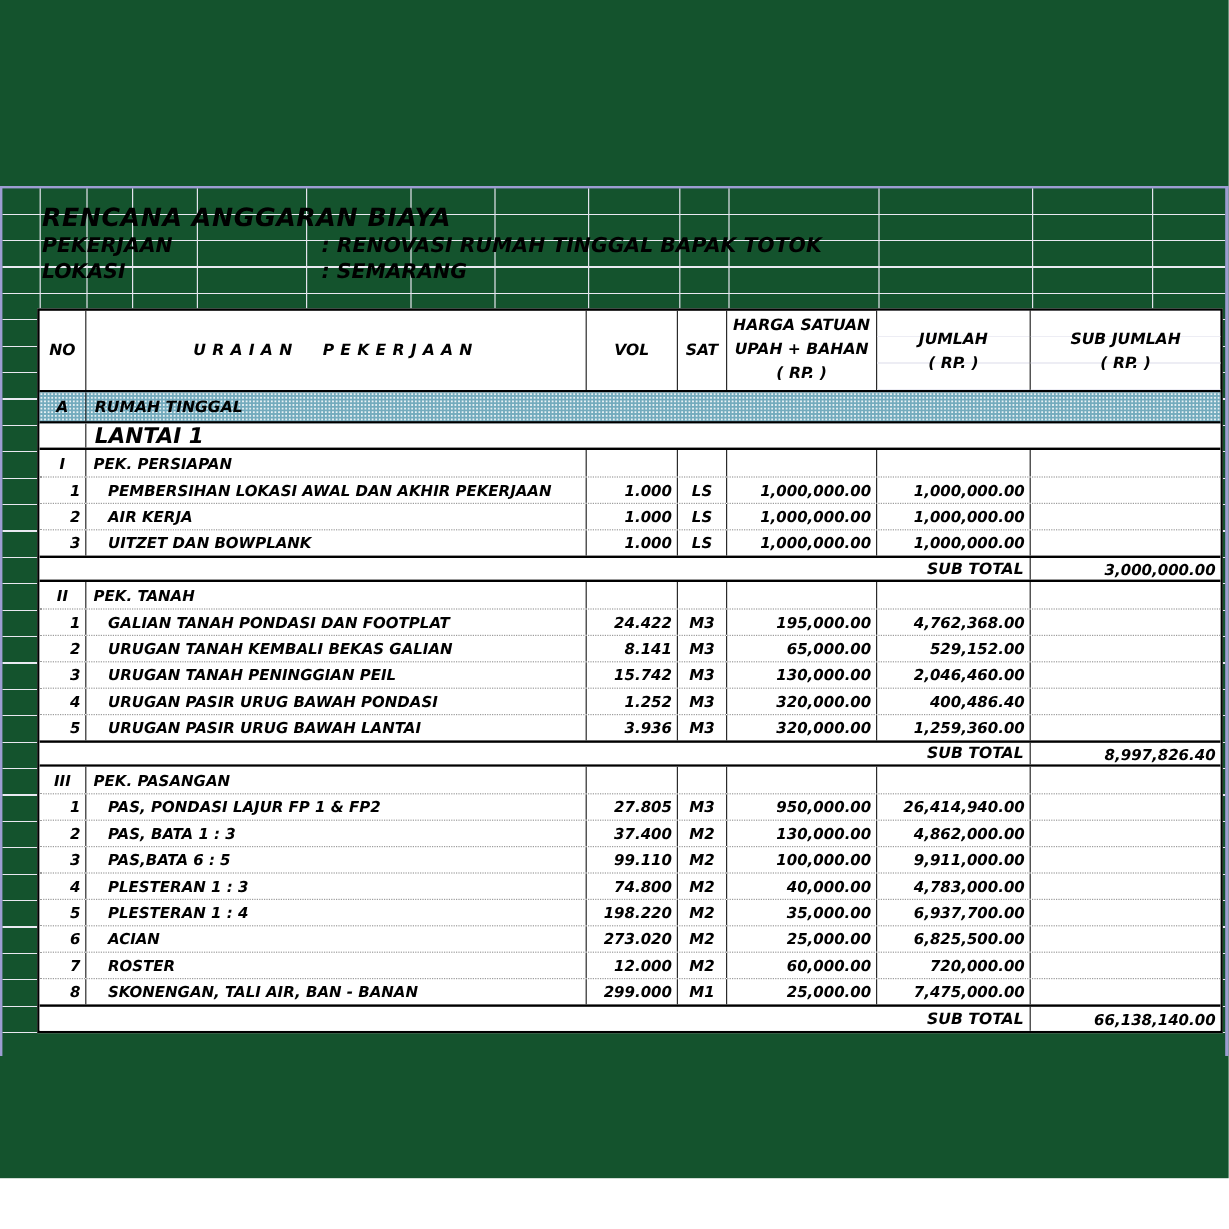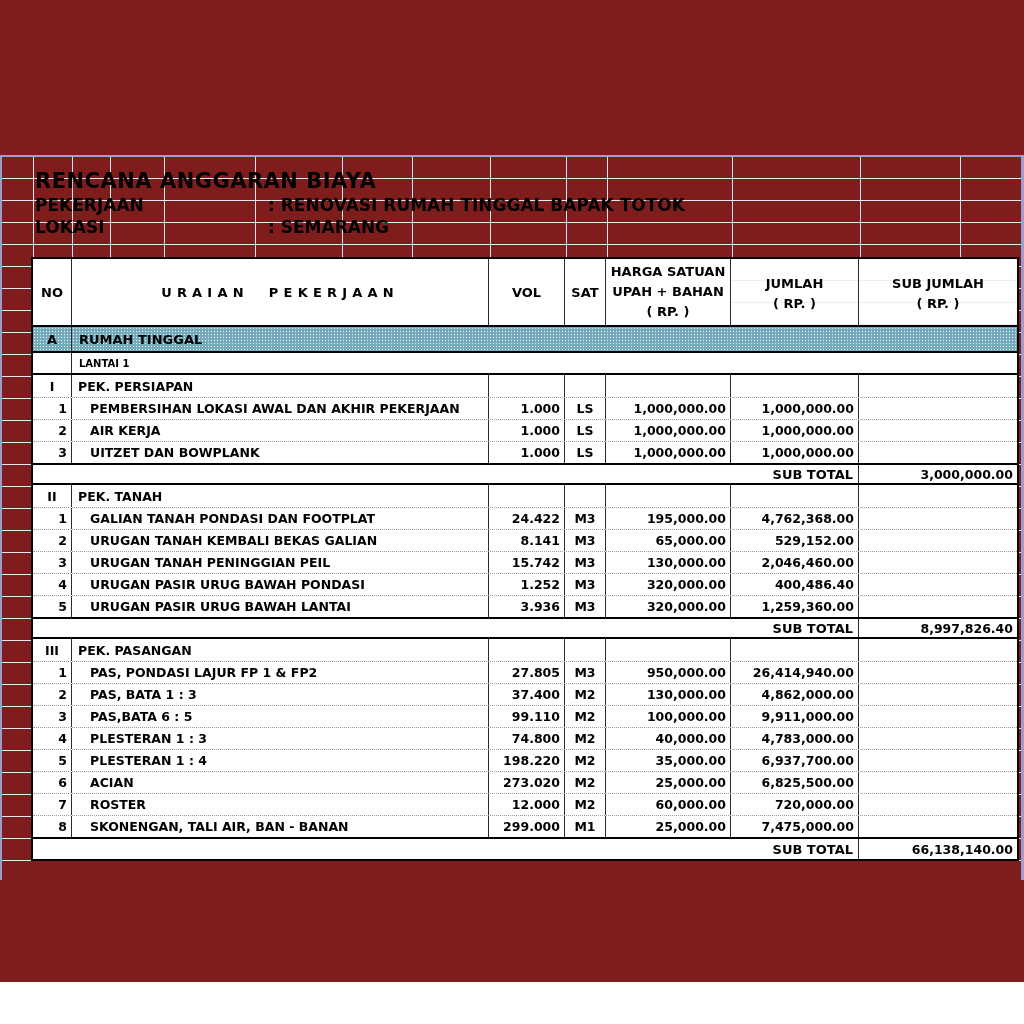--- a/index.html
+++ b/index.html
@@ -1,17 +1,17 @@
 <!DOCTYPE html>
 <html><head>
 <meta charset="utf-8">
 <style>
   html,body{margin:0;padding:0;background:#ffffff;}
-  .canvas{position:relative;width:1024px;height:982px;background:#7f1d1d;overflow:hidden;
-          font-family:"DejaVu Sans","Liberation Sans",sans-serif;color:#000;}
+  .canvas{position:relative;width:1024px;height:982px;background:#14532d;overflow:hidden;
+          font-family:"DejaVu Sans","Liberation Sans",sans-serif;color:#000;font-style:italic;}
   
   .sheet{position:absolute;left:0;top:155px;width:1024px;height:725px;box-sizing:border-box;
          border-top:2px solid #9d9dd2;border-left:2px solid #9d9dd2;border-right:3px solid #9d9dd2;
          background:repeating-linear-gradient(to bottom,transparent 0 21px,#e9e9f1 21px 22px);}
   .vline{position:absolute;top:0;width:1px;height:100px;background:#e4e4ee;}
   
   .titleblock{position:absolute;left:33px;top:12px;}
   .doc-title{font-size:21px;font-weight:bold;letter-spacing:.5px;line-height:25px;white-space:nowrap;}
   .meta-row{display:flex;font-size:17px;font-weight:bold;line-height:22px;white-space:nowrap;}
   .meta-label{width:233px;}
@@ -31,21 +31,21 @@
   .r-head .c{font-size:13px;}
   .hlines{flex-direction:column;align-items:center;justify-content:flex-start;padding-top:3px;line-height:20px;display:flex;}
   .ghost{background:repeating-linear-gradient(to bottom,transparent 0 21px,#ededf4 21px 22px);justify-content:center;}
   .uhead{letter-spacing:.4em;word-spacing:.8em;}
   
   .r-group{height:26px;border-bottom:2px solid #000;background-color:#74abbd;
            background-image:radial-gradient(#e8f1f4 .8px,transparent 1px);background-size:3px 3px;}
   .r-group .c{font-size:13px;}
   .gLabel{grid-column:2/8;padding-left:7px;}
   .r-lantai{height:22px;border-bottom:2px solid #000;background:#fff;}
-  .r-lantai .sub-label{grid-column:2/8;padding-left:7px;font-size:10px;}
+  .r-lantai .sub-label{grid-column:2/8;padding-left:7px;font-size:18px;}
   
   .r-sec{height:22px;background:#fff;}
   .r-sec .secTitle{padding-left:6px;}
   .r-item{height:22px;border-top:1px dotted #9b9b9b;background:#fff;}
   .r-item .cN{justify-content:flex-end;padding-right:4px;}
   .r-sub{height:22px;border-top:2px solid #000;border-bottom:2px solid #000;background:#fff;}
   .r-sub .subLabel{justify-content:flex-end;padding-right:5px;font-size:13px;}
   .sec-block:last-child .r-sub{border-bottom:none;}
 </style>
 </head>

